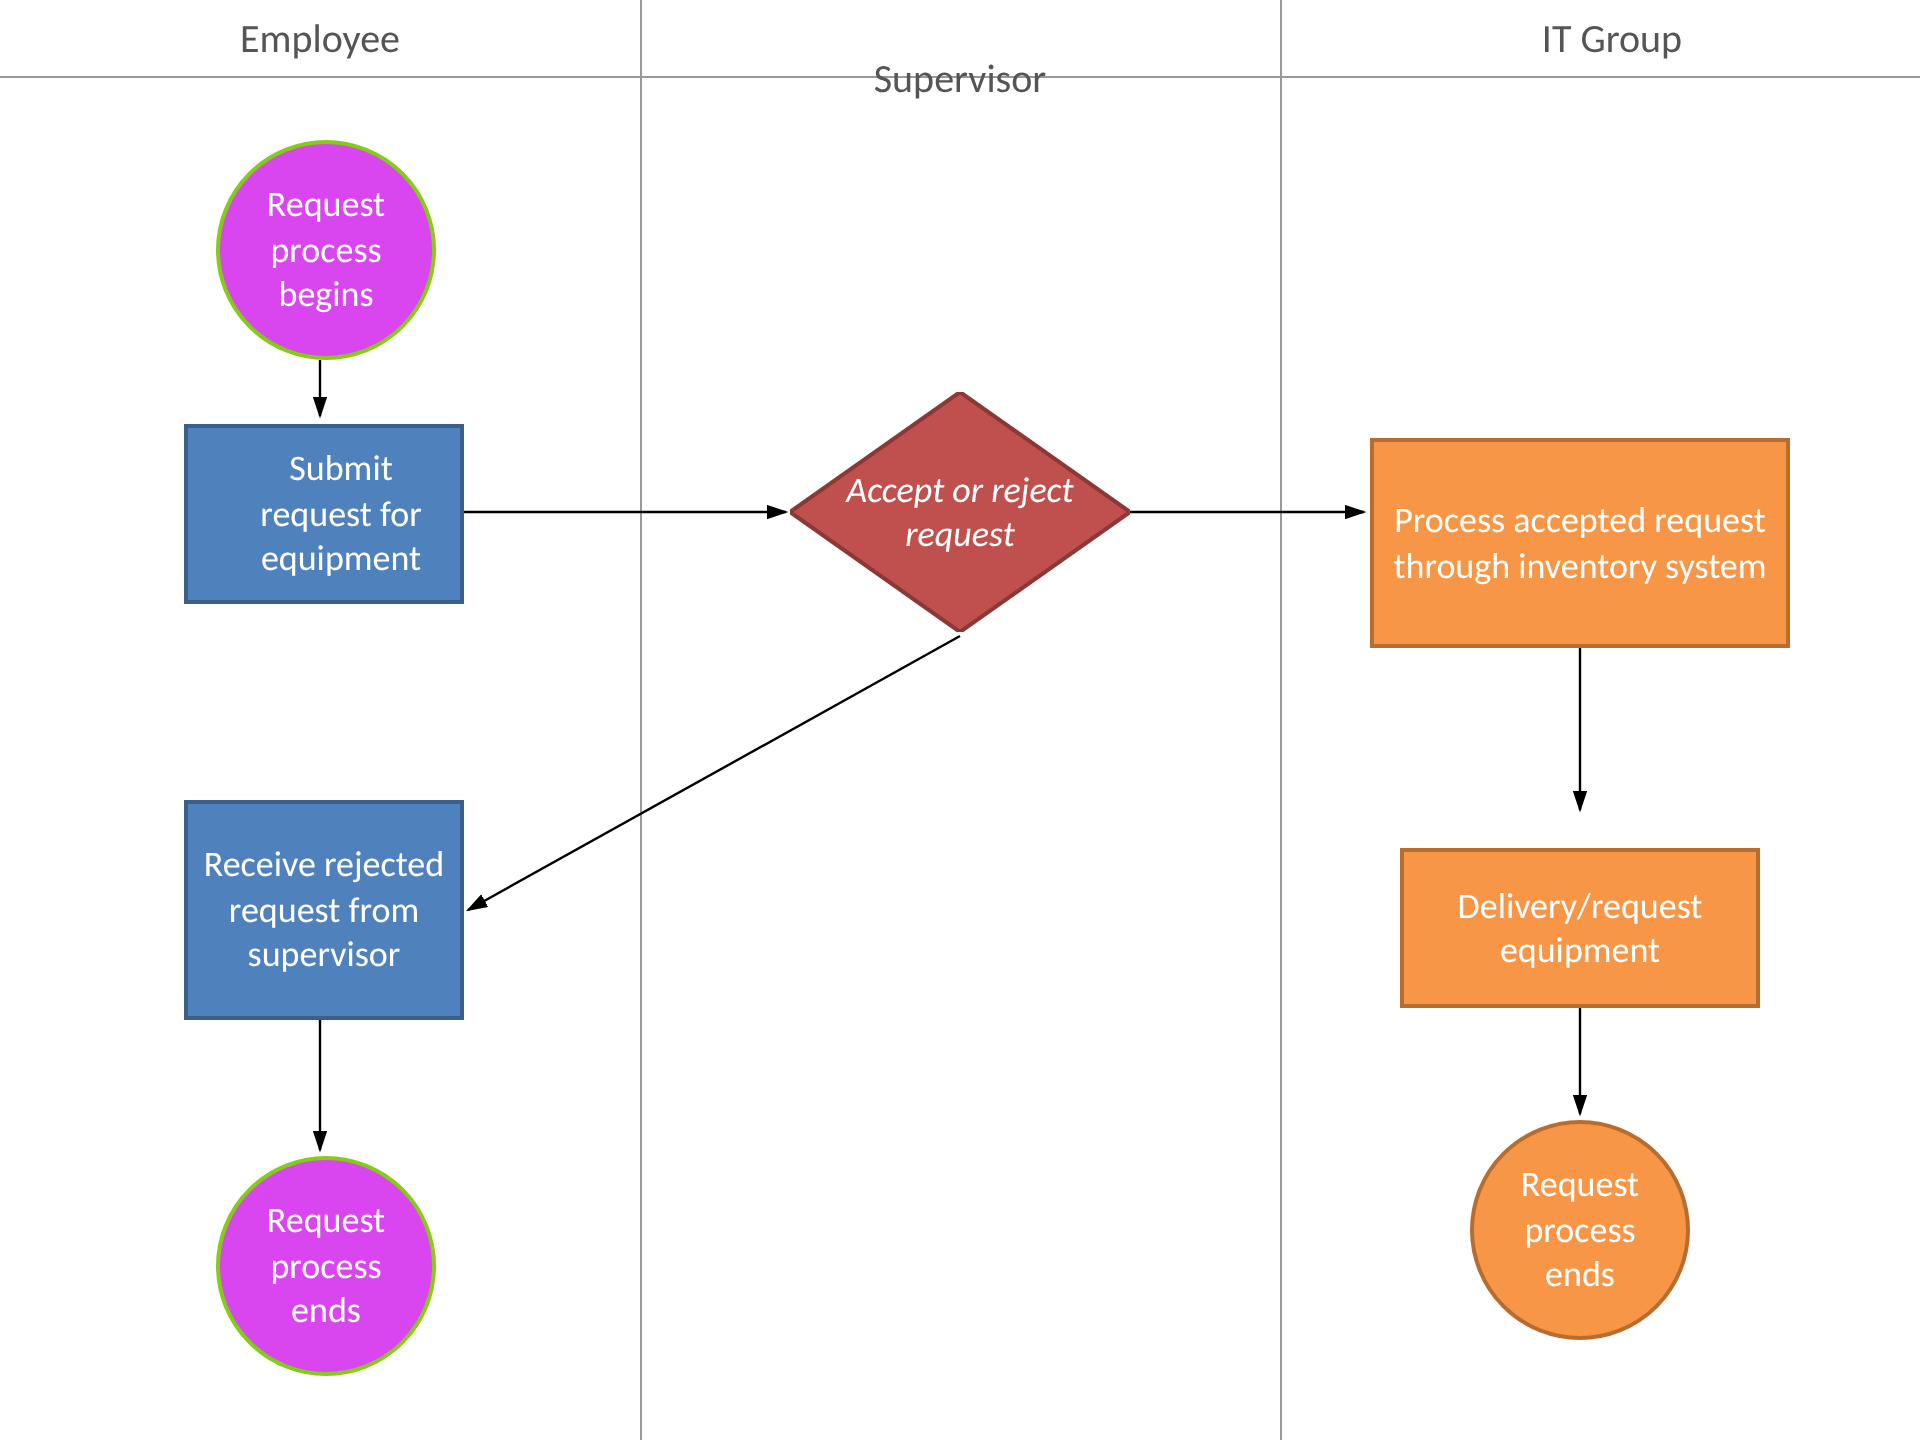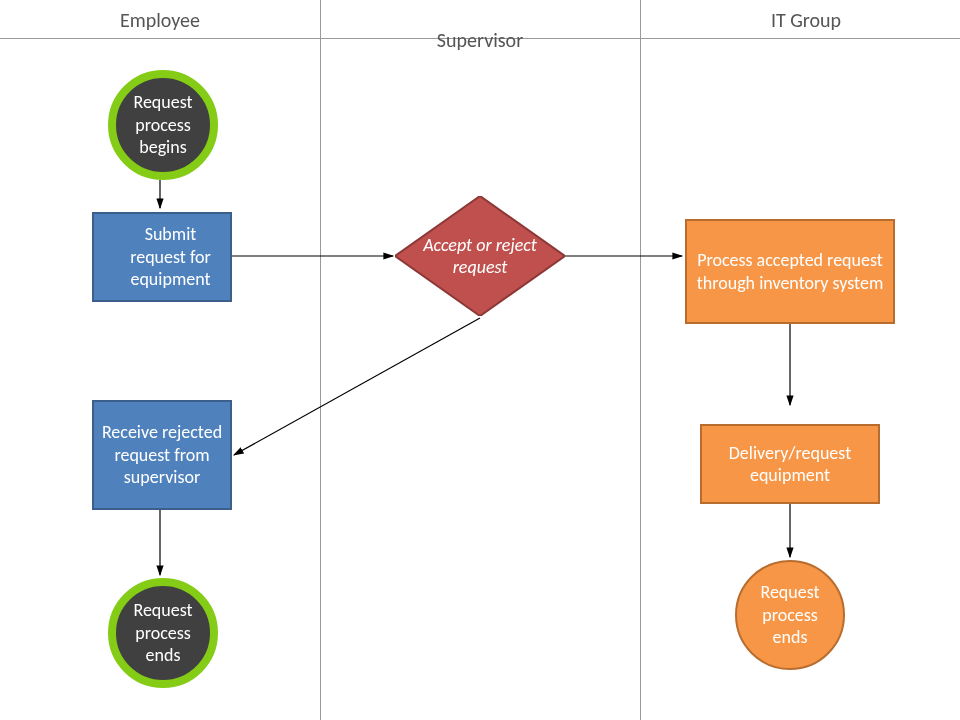--- a/index.html
+++ b/index.html
@@ -38,22 +38,22 @@
     display: flex;
     align-items: center;
     justify-content: center;
     text-align: center;
     color: #fff;
     font-size: 18px;
     line-height: 1.25;
     padding: 6px;
   }
   .circle-blue {
-    background: #404040;
-    border: 8px solid #84cc16;
+    background: #d946ef;
+    border: 2px solid #84cc16;
     border-radius: 50%;
   }
   .circle-orange {
     background: #f79646;
     border: 2px solid #b86d2f;
     border-radius: 50%;
   }
   .rect-blue {
     background: #4f81bd;
     border: 2px solid #3a5f8a;

